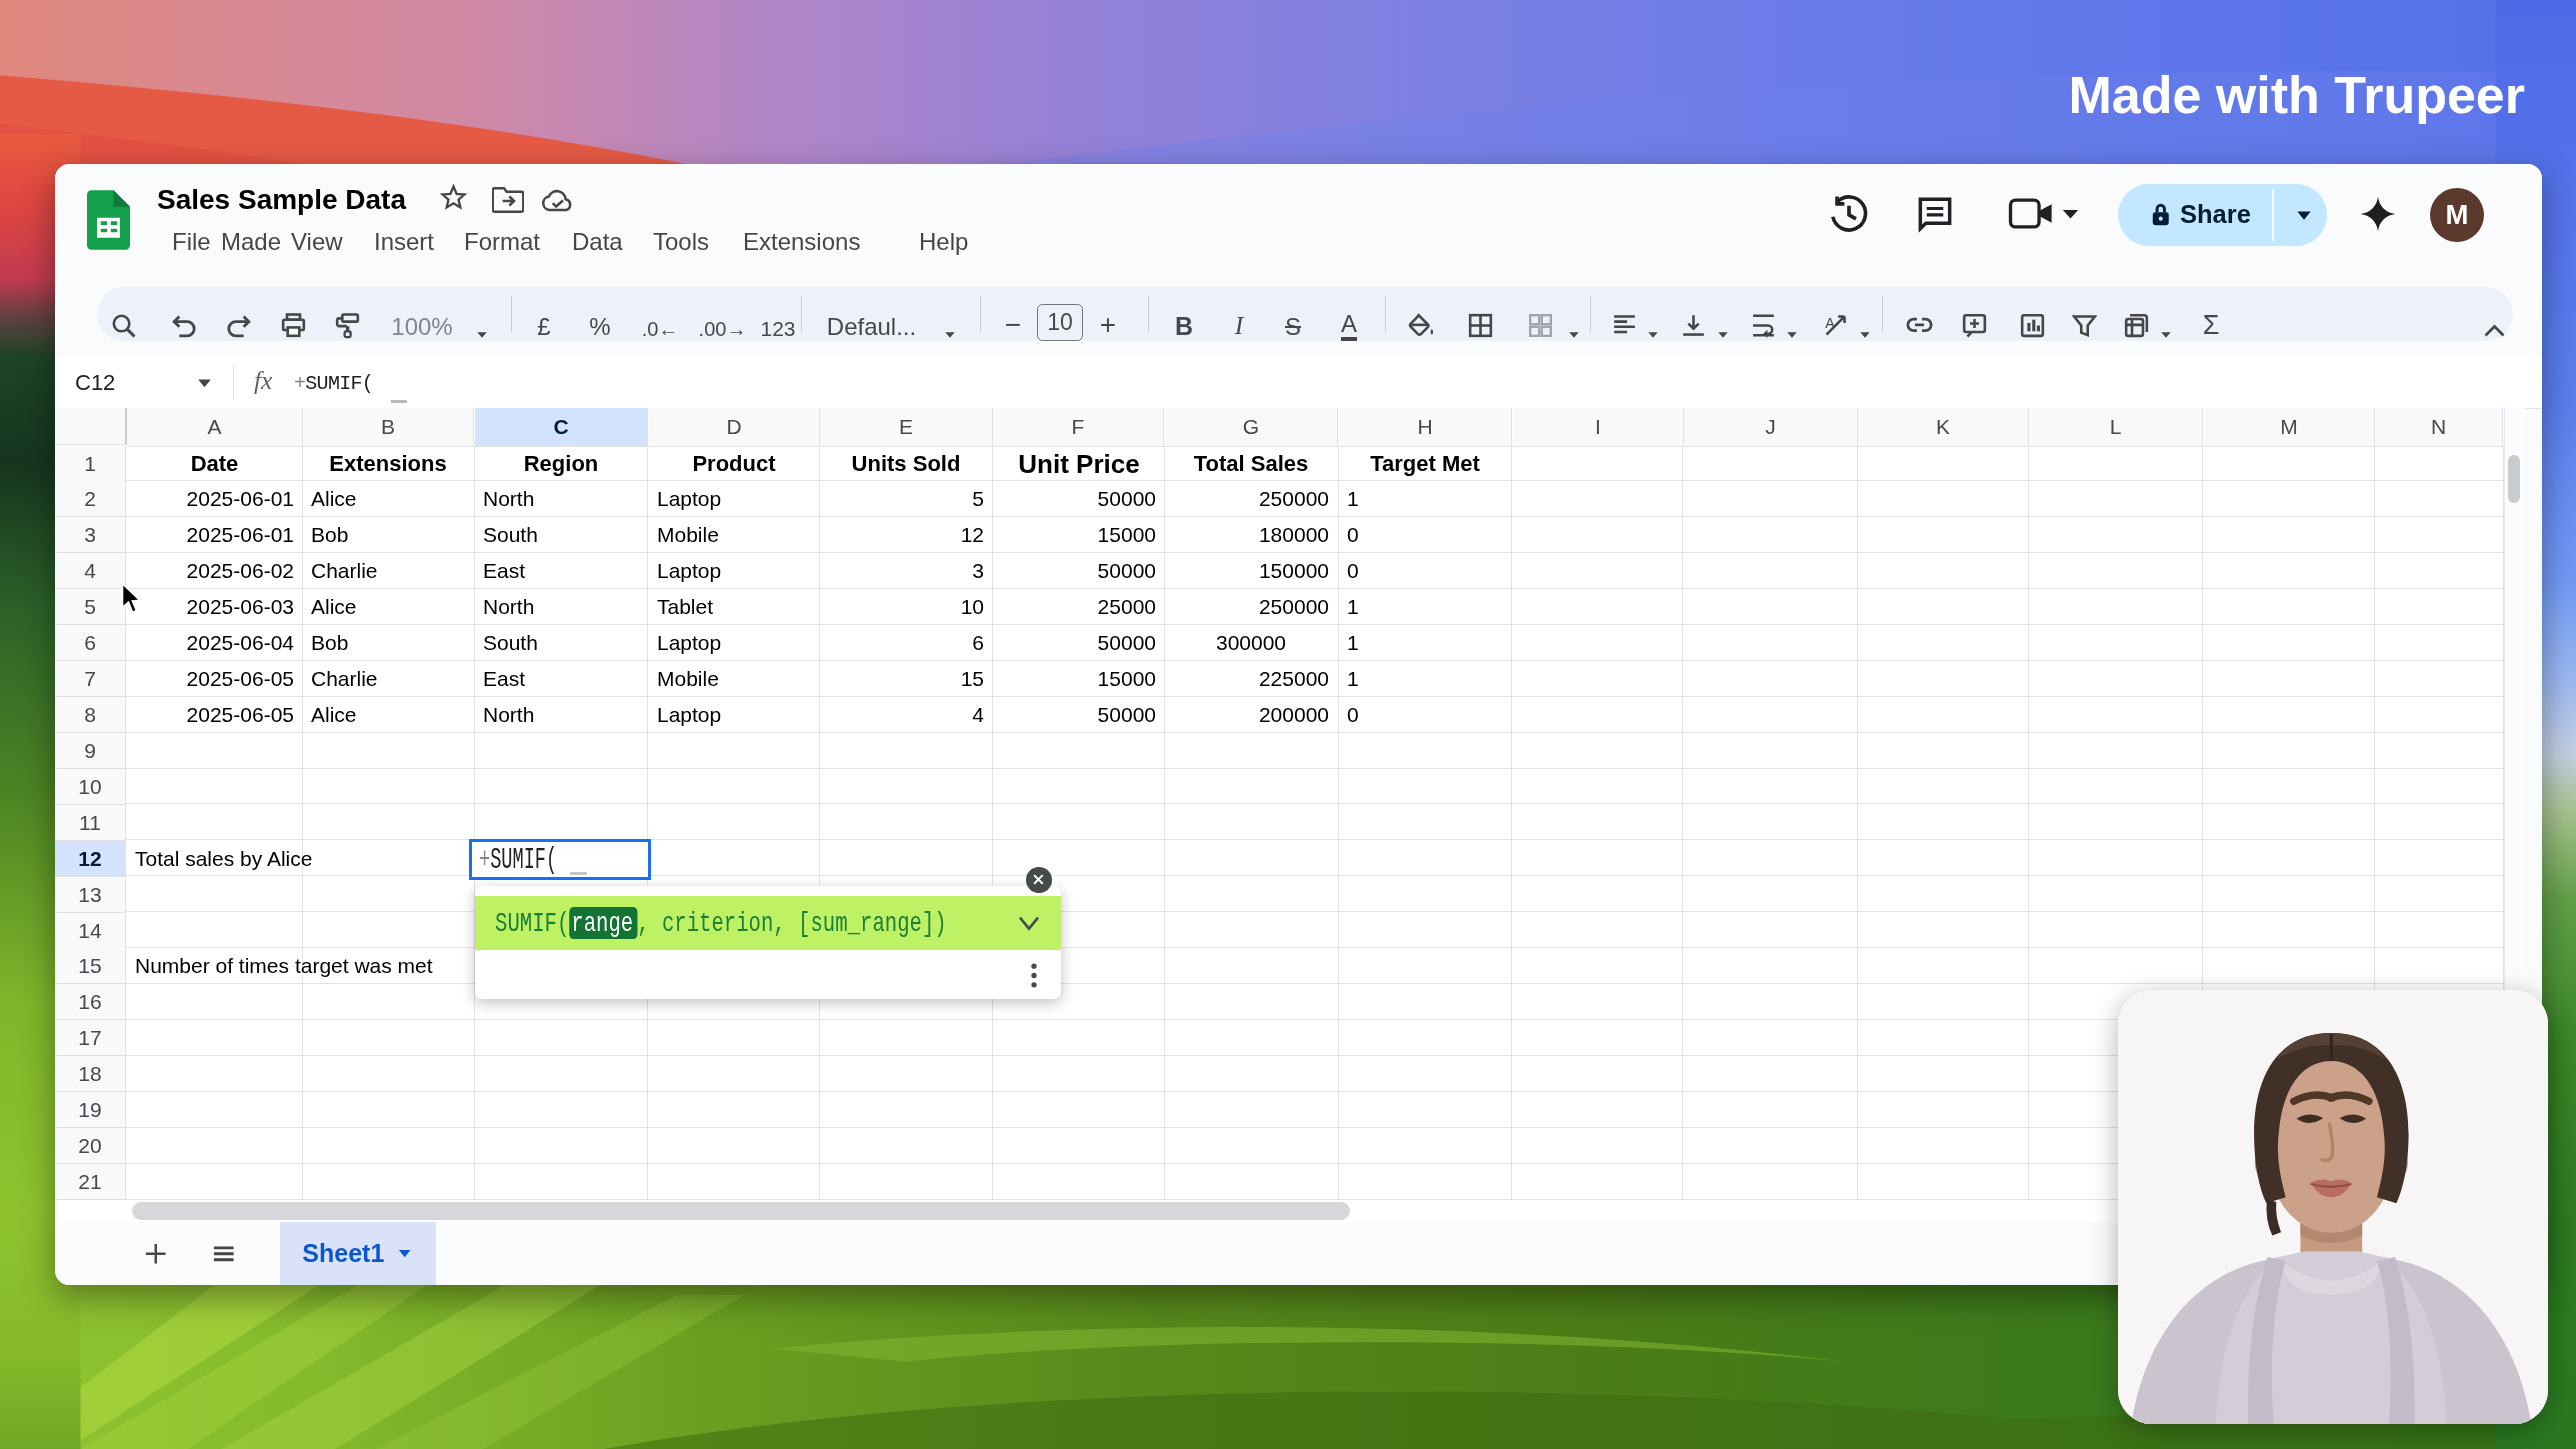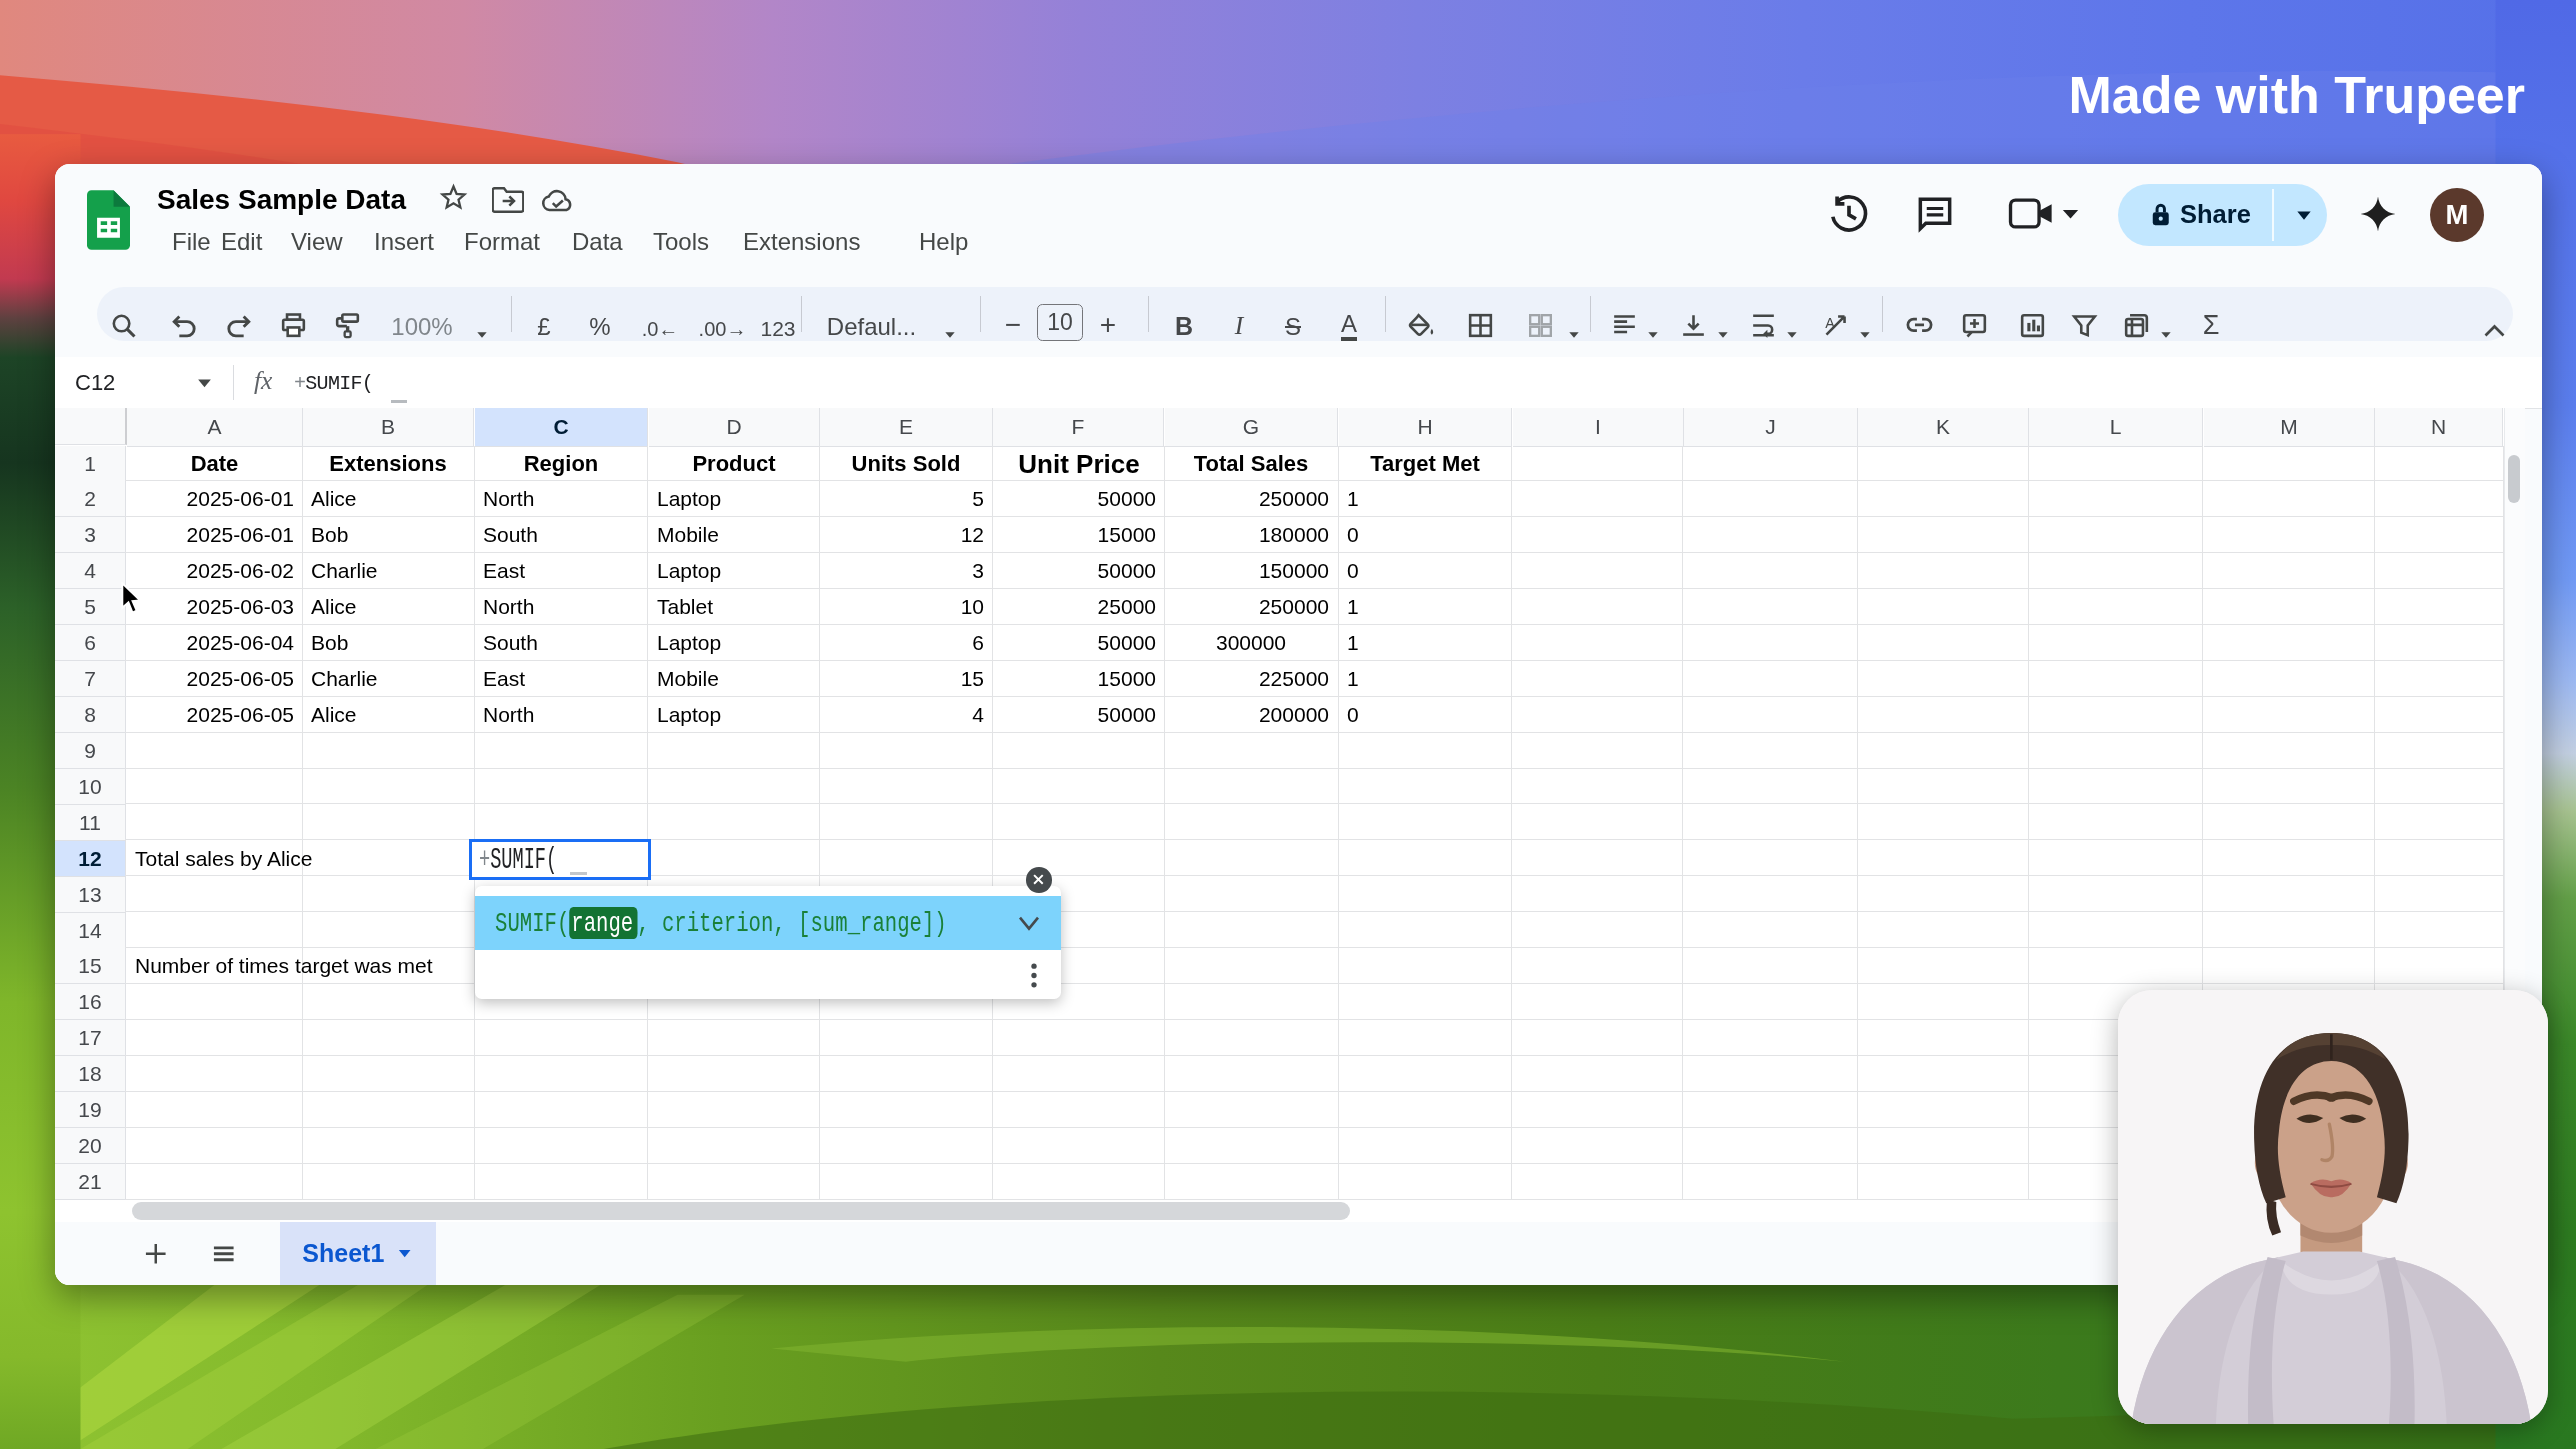--- a/index.html
+++ b/index.html
@@ -42,21 +42,21 @@
 #vthumb{position:absolute;left:3.4px;top:47px;width:11.4px;height:48px;background:#c8cbcf;border-radius:6px;}
 #bbar{position:absolute;left:0;top:1058px;width:100%;height:63px;background:#f9fbfd;}
 #sheettab{position:absolute;left:225px;top:0px;width:156px;height:63px;background:#d9e2f9;display:flex;align-items:center;justify-content:center;}
 #sheettab .t{font-size:25px;font-weight:bold;color:#0b57d0;margin-right:12px;}
 
 #editbox{position:absolute;left:414px;top:675px;width:176px;height:35px;background:#fff;border:3.4px solid #1a6ef5;z-index:5;}
 #editbox .txt{position:absolute;left:6.7px;top:0.7px;font-family:"Liberation Mono",monospace;font-size:30px;color:#202124;transform:scaleX(0.62);transform-origin:0 0;white-space:nowrap;}
 #editbox .txt .plus{color:#80868b;}
 
 #tip{position:absolute;left:420px;top:722px;width:586px;height:113px;background:#fff;border-radius:6.7px;box-shadow:0 4px 13.4px rgba(0,0,0,0.25);z-index:4;}
-#tipgreen{position:absolute;left:0;top:10px;width:100%;height:54px;background:#7dd3fc;display:flex;align-items:center;}
+#tipgreen{position:absolute;left:0;top:10px;width:100%;height:54px;background:#bef264;display:flex;align-items:center;}
 #tipgreen .code{font-family:"Liberation Mono",monospace;font-size:27.5px;color:#1a8038;margin-left:20px;transform:scaleX(0.75);transform-origin:0 50%;white-space:nowrap;}
 #tipgreen .chip{background:#137333;color:#fff;border-radius:5.4px;padding:0.7px 5.4px 0.7px 2.7px;}
 #tipclose{position:absolute;left:971px;top:703px;width:25.5px;height:25.5px;border-radius:50%;background:#454a4d;z-index:6;display:flex;align-items:center;justify-content:center;}
 
 #cam{position:absolute;left:2118px;top:990px;width:430px;height:434px;border-radius:34px;overflow:hidden;z-index:10;background:#f7f5f6;box-shadow:0 6.7px 27px rgba(0,0,0,0.3);}
 
 #cursor{position:absolute;left:121px;top:582px;z-index:20;}
 </style>
 </head>
 <body>
@@ -160,21 +160,21 @@
   <div id="logo">
     <svg width="43" height="64" viewBox="0 0 47 65">
       <path d="M29 0 H5 C2.2 0 0 2.2 0 5 v55 c0 2.8 2.2 5 5 5 h37 c2.8 0 5-2.2 5-5 V18 L29 0 Z" fill="#14a04b"></path>
       <path d="M29 0 L47 18 H29 Z" fill="#0c7a3d"></path>
       <path d="M11 30 h25 v22 H11 Z M15 34 v4 h7 v-4 Z M26 34 v4 h7 v-4 Z M15 42 v4 h7 v-4 Z M26 42 v4 h7 v-4 Z" fill="#fff" fill-rule="evenodd"></path>
     </svg>
   </div>
   <div id="title">Sales Sample Data</div>
   <div id="menus">
       <span style="left:117px">File</span>
-      <span style="left:166px">Edit</span>
+      <span style="left:166px">Made</span>
       <span style="left:236px">View</span>
       <span style="left:319px">Insert</span>
       <span style="left:409px">Format</span>
       <span style="left:517px">Data</span>
       <span style="left:598px">Tools</span>
       <span style="left:688px">Extensions</span>
       <span style="left:864px">Help</span>
     </div>
   <div id="share">
       <svg style="position:absolute;left:28px;top:16px" width="29.5" height="29.5" viewBox="0 0 24 24">

